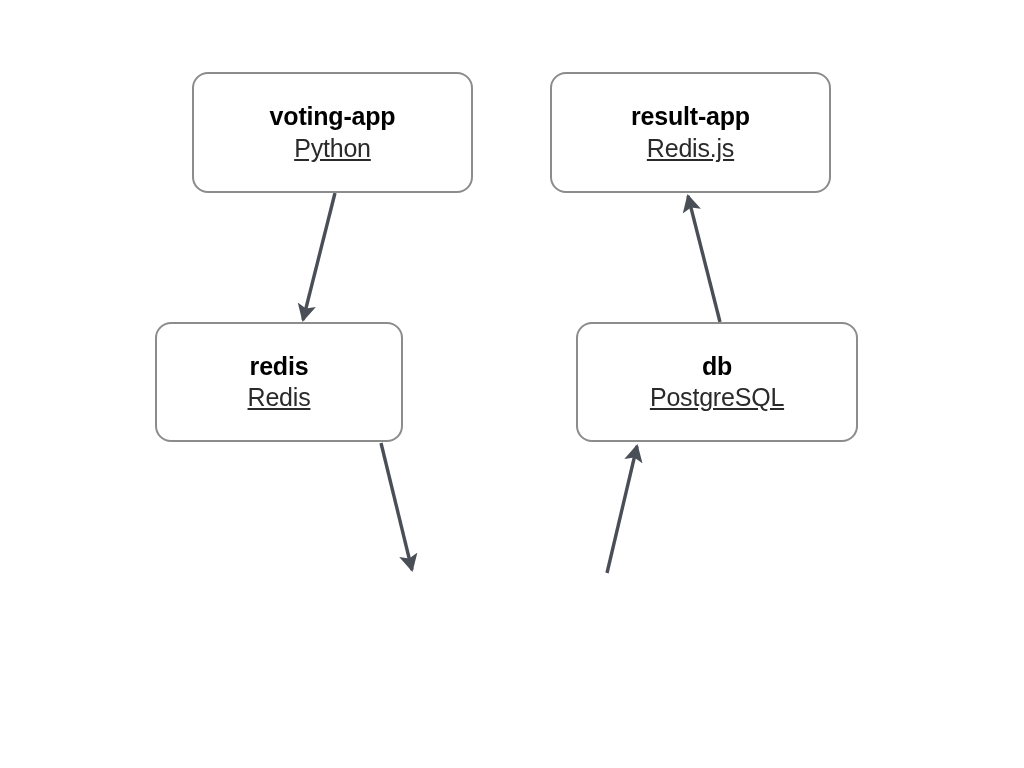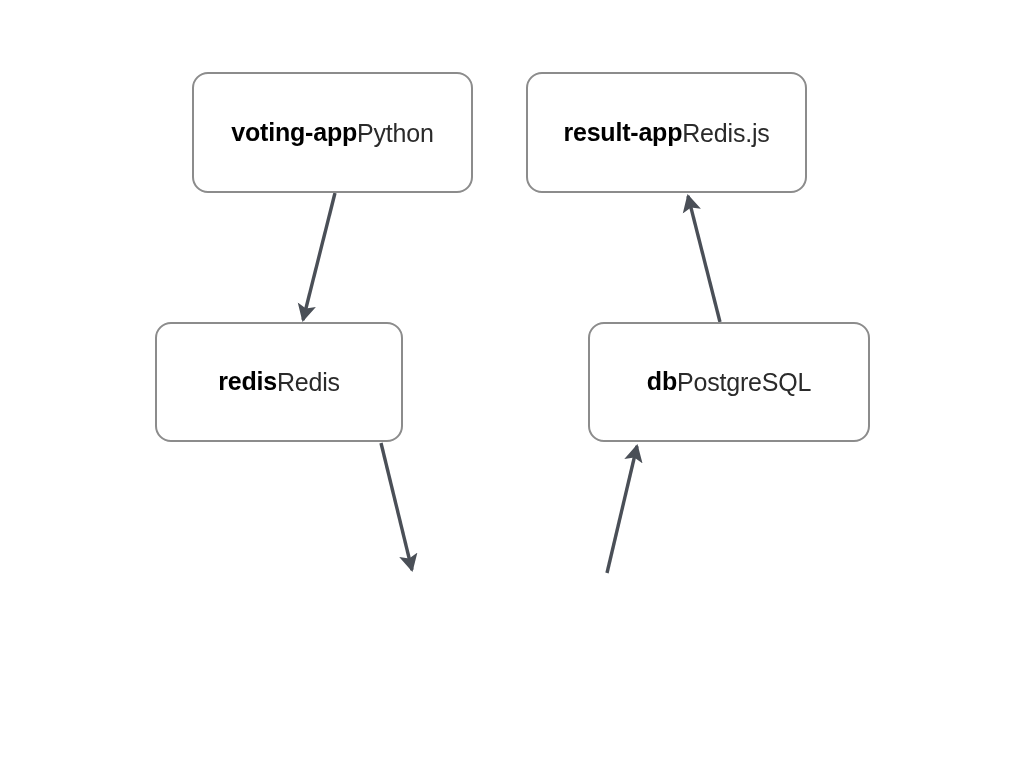--- a/index.html
+++ b/index.html
@@ -28,45 +28,46 @@
     height: 768px;
     pointer-events: none;
   }
   .node {
     position: absolute;
     box-sizing: border-box;
     background: #ffffff;
     border: 2px solid #8c8c8c;
     border-radius: 16px;
     display: flex;
-    flex-direction: row;
+    flex-direction: column;
     align-items: center;
     justify-content: center;
     z-index: 2;
   }
   .node-title {
     font-size: 25px;
     font-weight: bold;
     color: #000000;
     line-height: 1.18;
     letter-spacing: -0.2px;
   }
   .node-subtitle {
     font-size: 25px;
     font-weight: normal;
     color: #2a2a2a;
     line-height: 1.18;
     letter-spacing: -0.2px;
     margin-top: 2px;
+    text-decoration: underline;
   }
   
   #node-voting-app { left: 192px;  top: 72px;  width: 281px; height: 121px; }
-  #node-result-app { left: 526px;  top: 72px;  width: 281px; height: 121px; }
+  #node-result-app { left: 550px;  top: 72px;  width: 281px; height: 121px; }
   #node-redis      { left: 155px;  top: 322px; width: 248px; height: 120px; }
-  #node-db         { left: 588px;  top: 322px; width: 282px; height: 120px; }
+  #node-db         { left: 576px;  top: 322px; width: 282px; height: 120px; }
   #node-worker     { left: 372px;  top: 572px; width: 281px; height: 121px; }
 </style>
 </head>
 <body>
 
 <div id="canvas">
 
   <svg id="edge-layer" viewBox="0 0 1024 768" width="1024" height="768" xmlns="http://www.w3.org/2000/svg">
     <defs>
       <marker id="arrowhead" markerWidth="6" markerHeight="6" refX="4.6" refY="3" orient="auto" markerUnits="strokeWidth">

